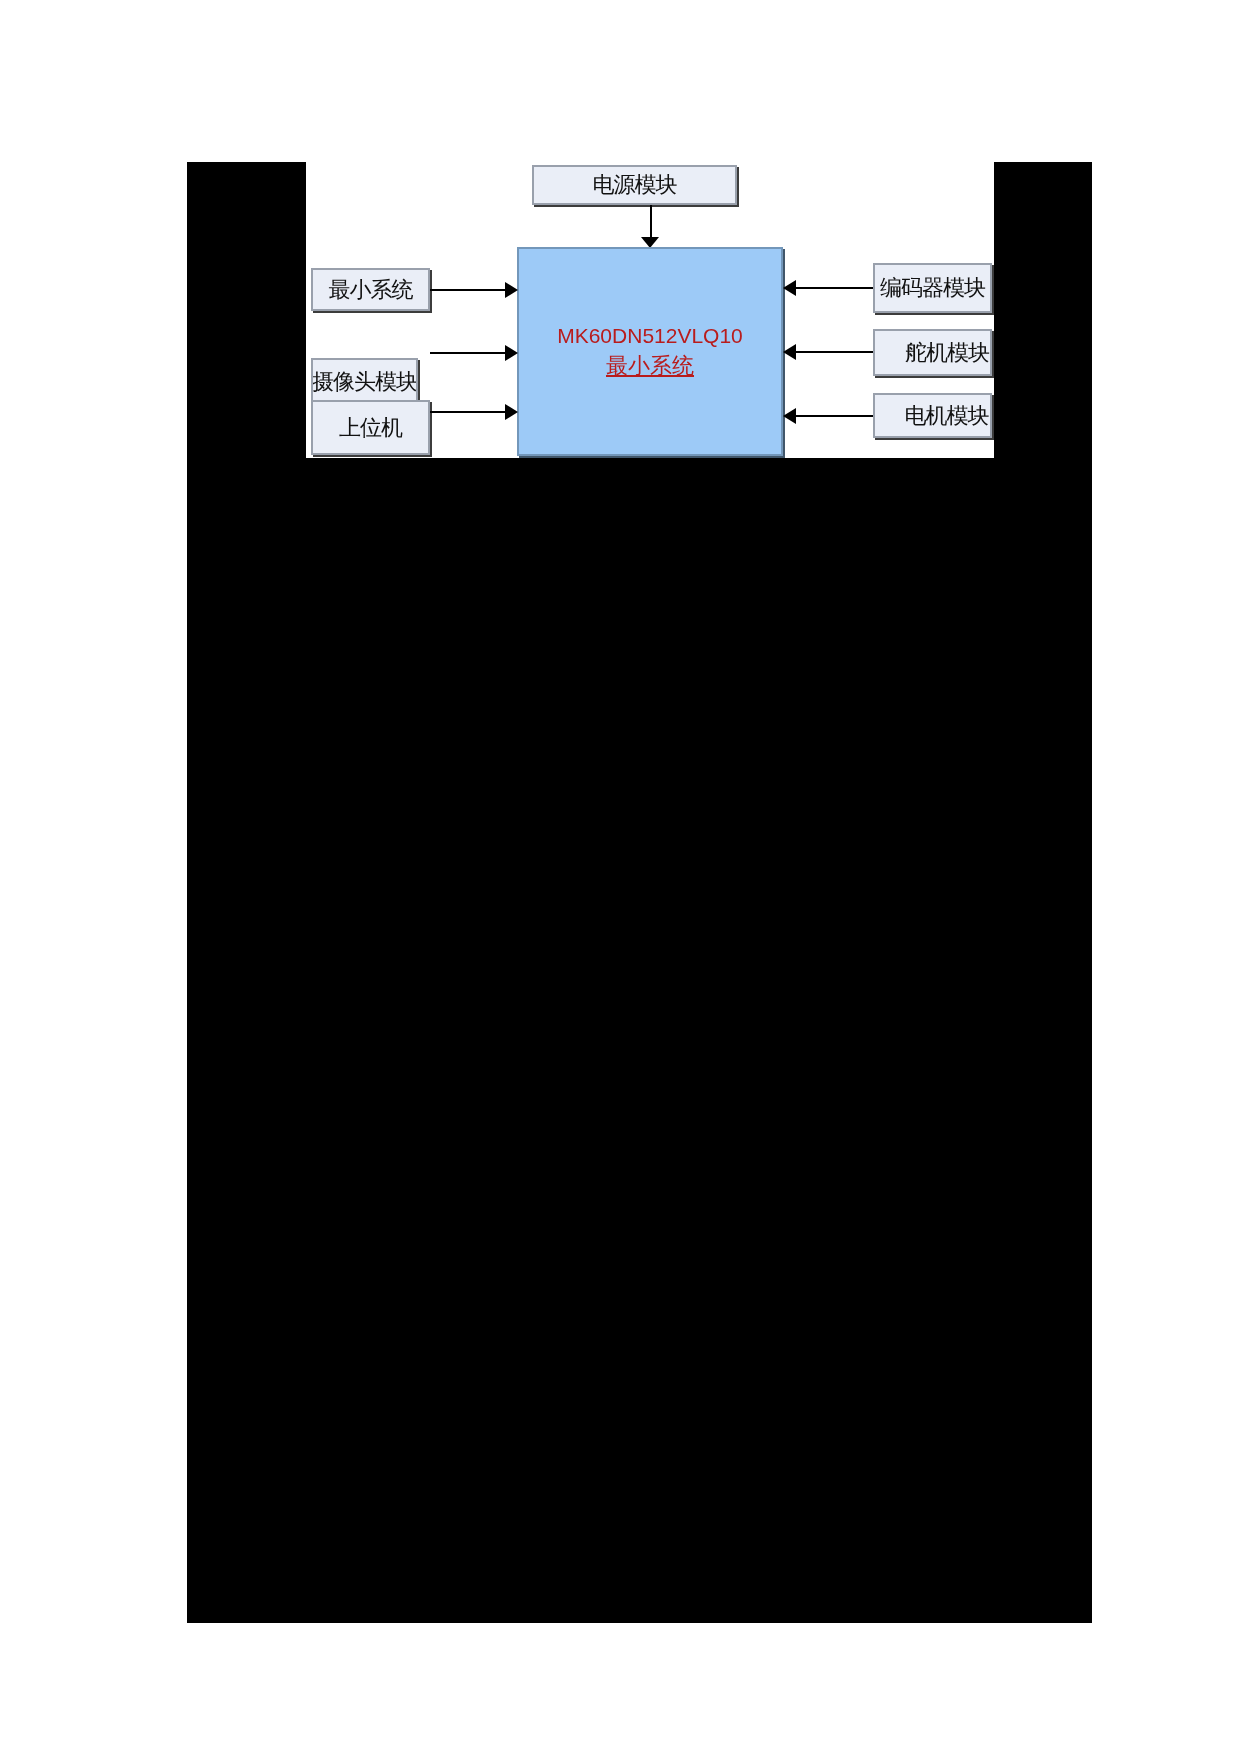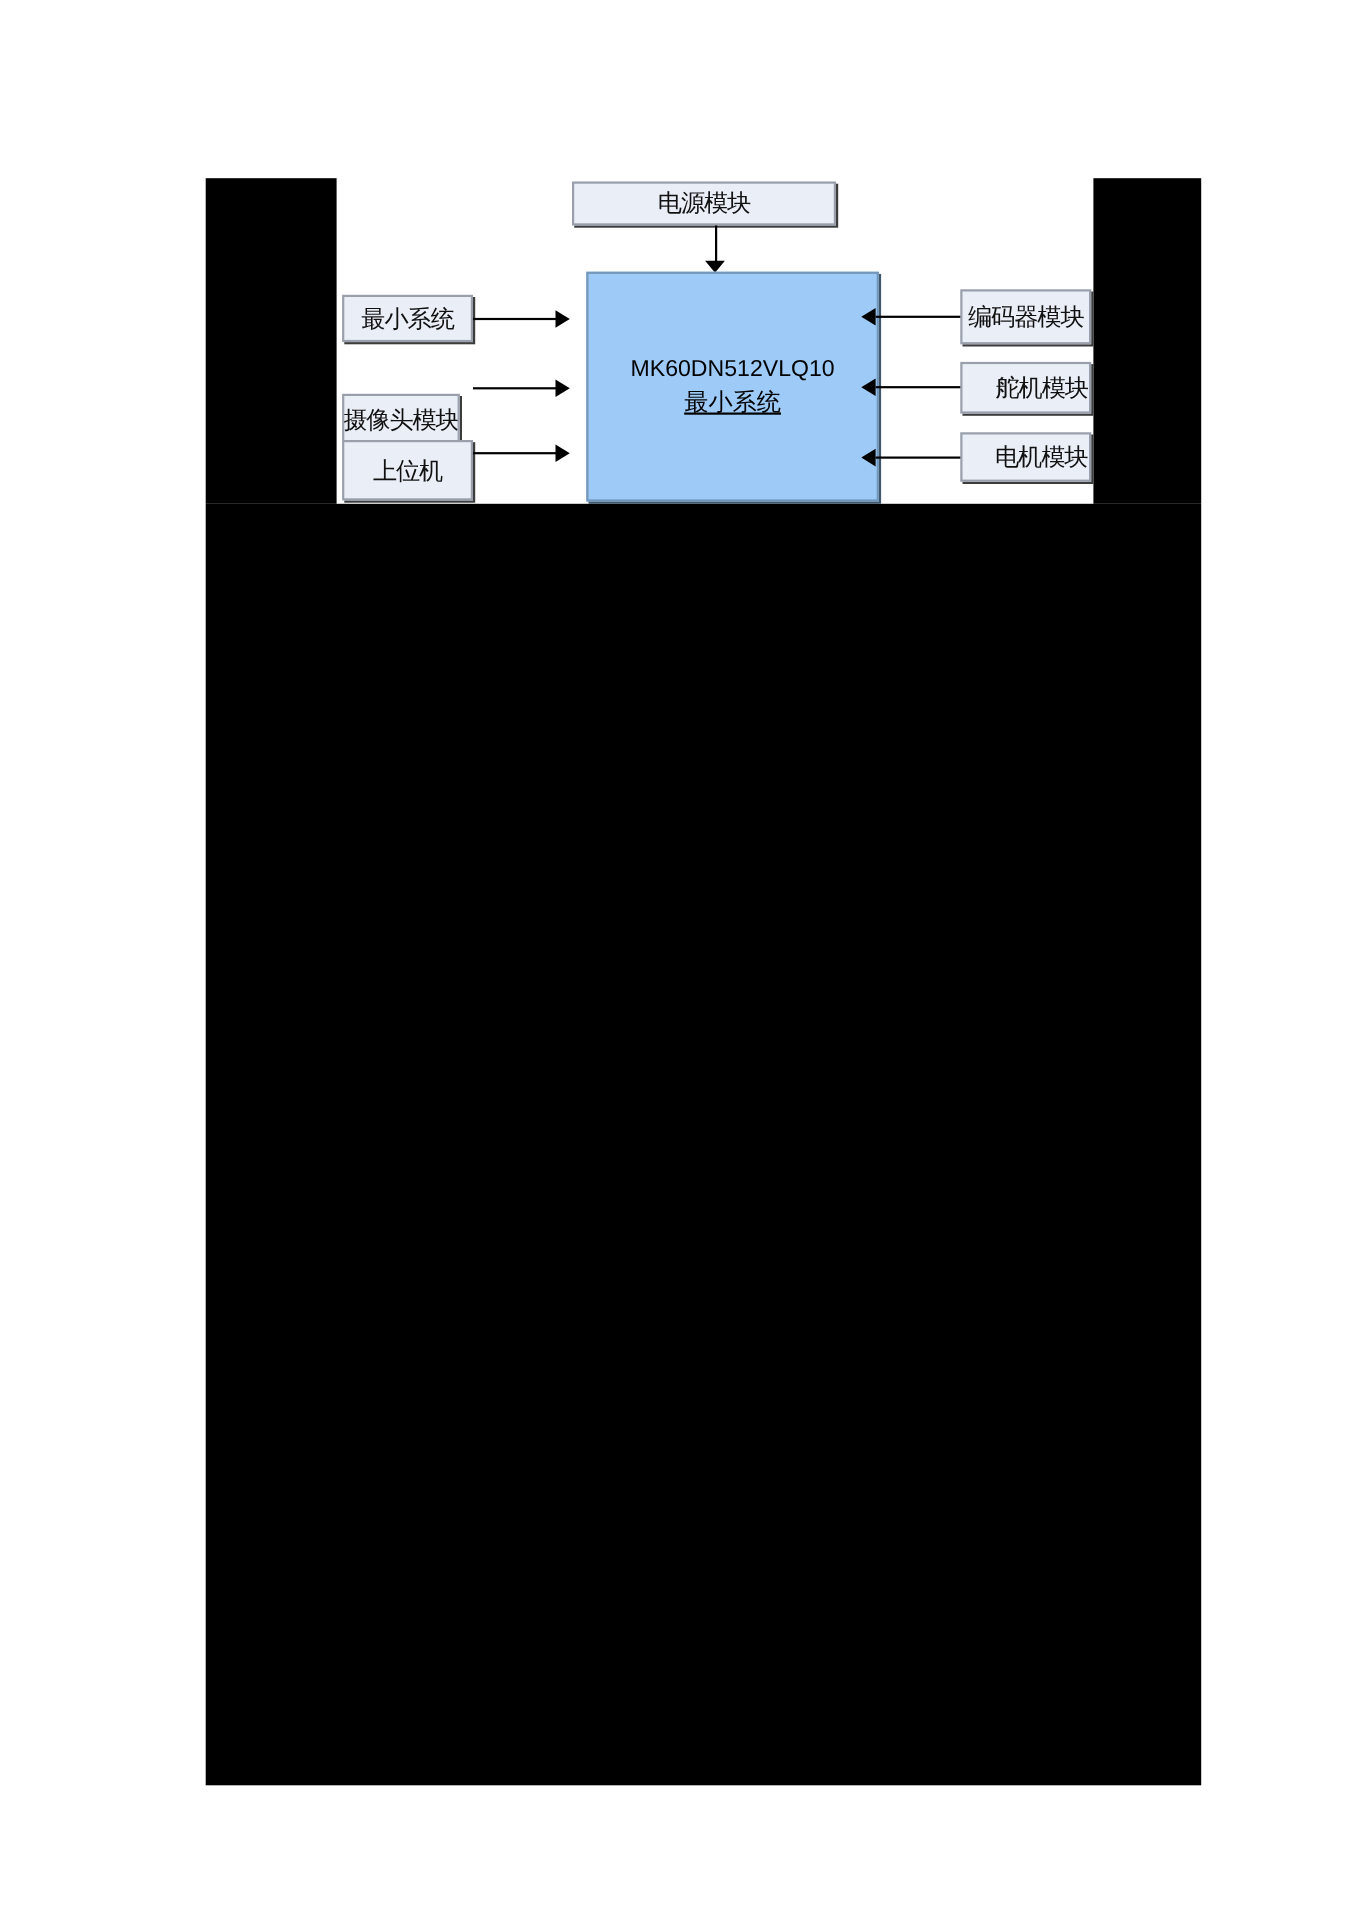--- a/index.html
+++ b/index.html
@@ -32,21 +32,21 @@
     display:flex;align-items:center;justify-content:center;
     font-size:22px;line-height:1;color:var(--text);
     letter-spacing:-1px;
     white-space:nowrap;overflow:hidden;
   }
   .mcu-box{
     background:var(--mcu-fill);
     border:2px solid var(--mcu-border);
     box-shadow:2px 2px 0 #41576b;
     display:flex;flex-direction:column;align-items:center;justify-content:center;
-    text-align:center;color:#000000;margin-left:16px;
+    text-align:center;color:#b91c1c;
   }
   .mcu-line1{font-size:21px;line-height:1.35;letter-spacing:0px;}
   .mcu-line2{font-size:22px;line-height:1.35;letter-spacing:0px;text-decoration:underline;}
 
   .hline{height:2px;background:var(--connector);}
   .vline{width:2px;background:var(--connector);}
   .arrow-right{
     width:0;height:0;
     border-top:8px solid transparent;
     border-bottom:8px solid transparent;
@@ -65,21 +65,21 @@
     border-top:11px solid var(--connector);
   }
 </style>
 </head>
 <body>
 
 <div class="abs redact" style="left:187px;top:162px;width:119px;height:296px;"></div>
 <div class="abs redact" style="left:994px;top:162px;width:98px;height:296px;"></div>
 <div class="abs redact" style="left:187px;top:458px;width:905px;height:1165px;"></div>
 
-<div class="abs module-box" style="left:520px;top:165px;width:240px;height:40px;">
+<div class="abs module-box" style="left:532px;top:165px;width:205px;height:40px;">
   <span>电源模块</span>
 </div>
 
 <div class="abs vline" style="left:650px;top:205px;height:33px;"></div>
 <div class="abs arrow-down" style="left:641px;top:237px;"></div>
 
 <div class="abs mcu-box" style="left:517px;top:247px;width:266px;height:209px;">
   <div class="mcu-line1">MK60DN512VLQ10</div>
   <div class="mcu-line2">最小系统</div>
 </div>

